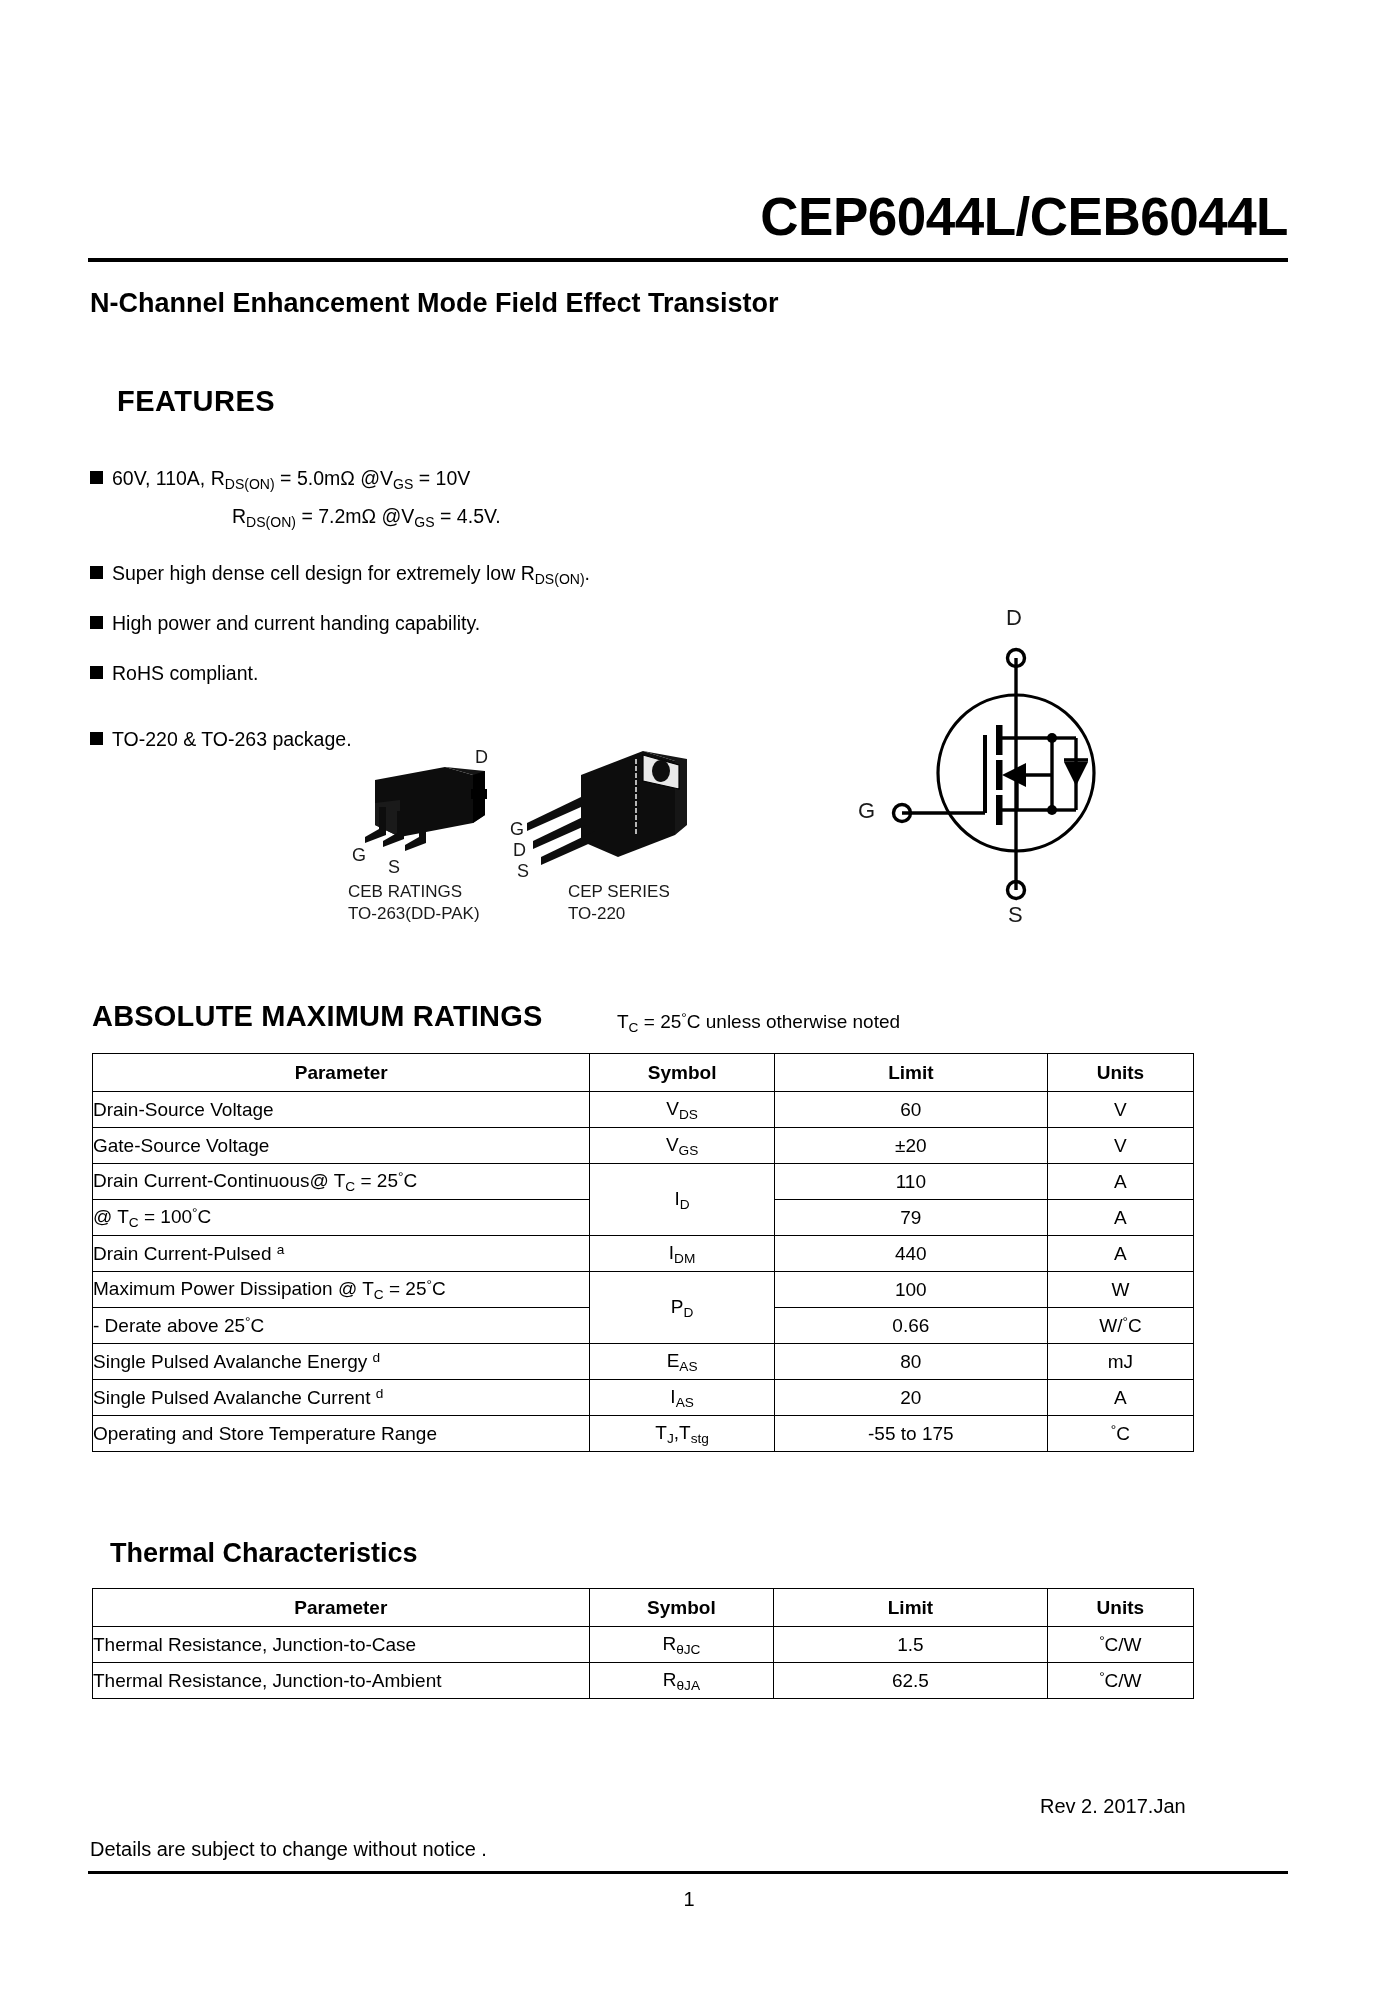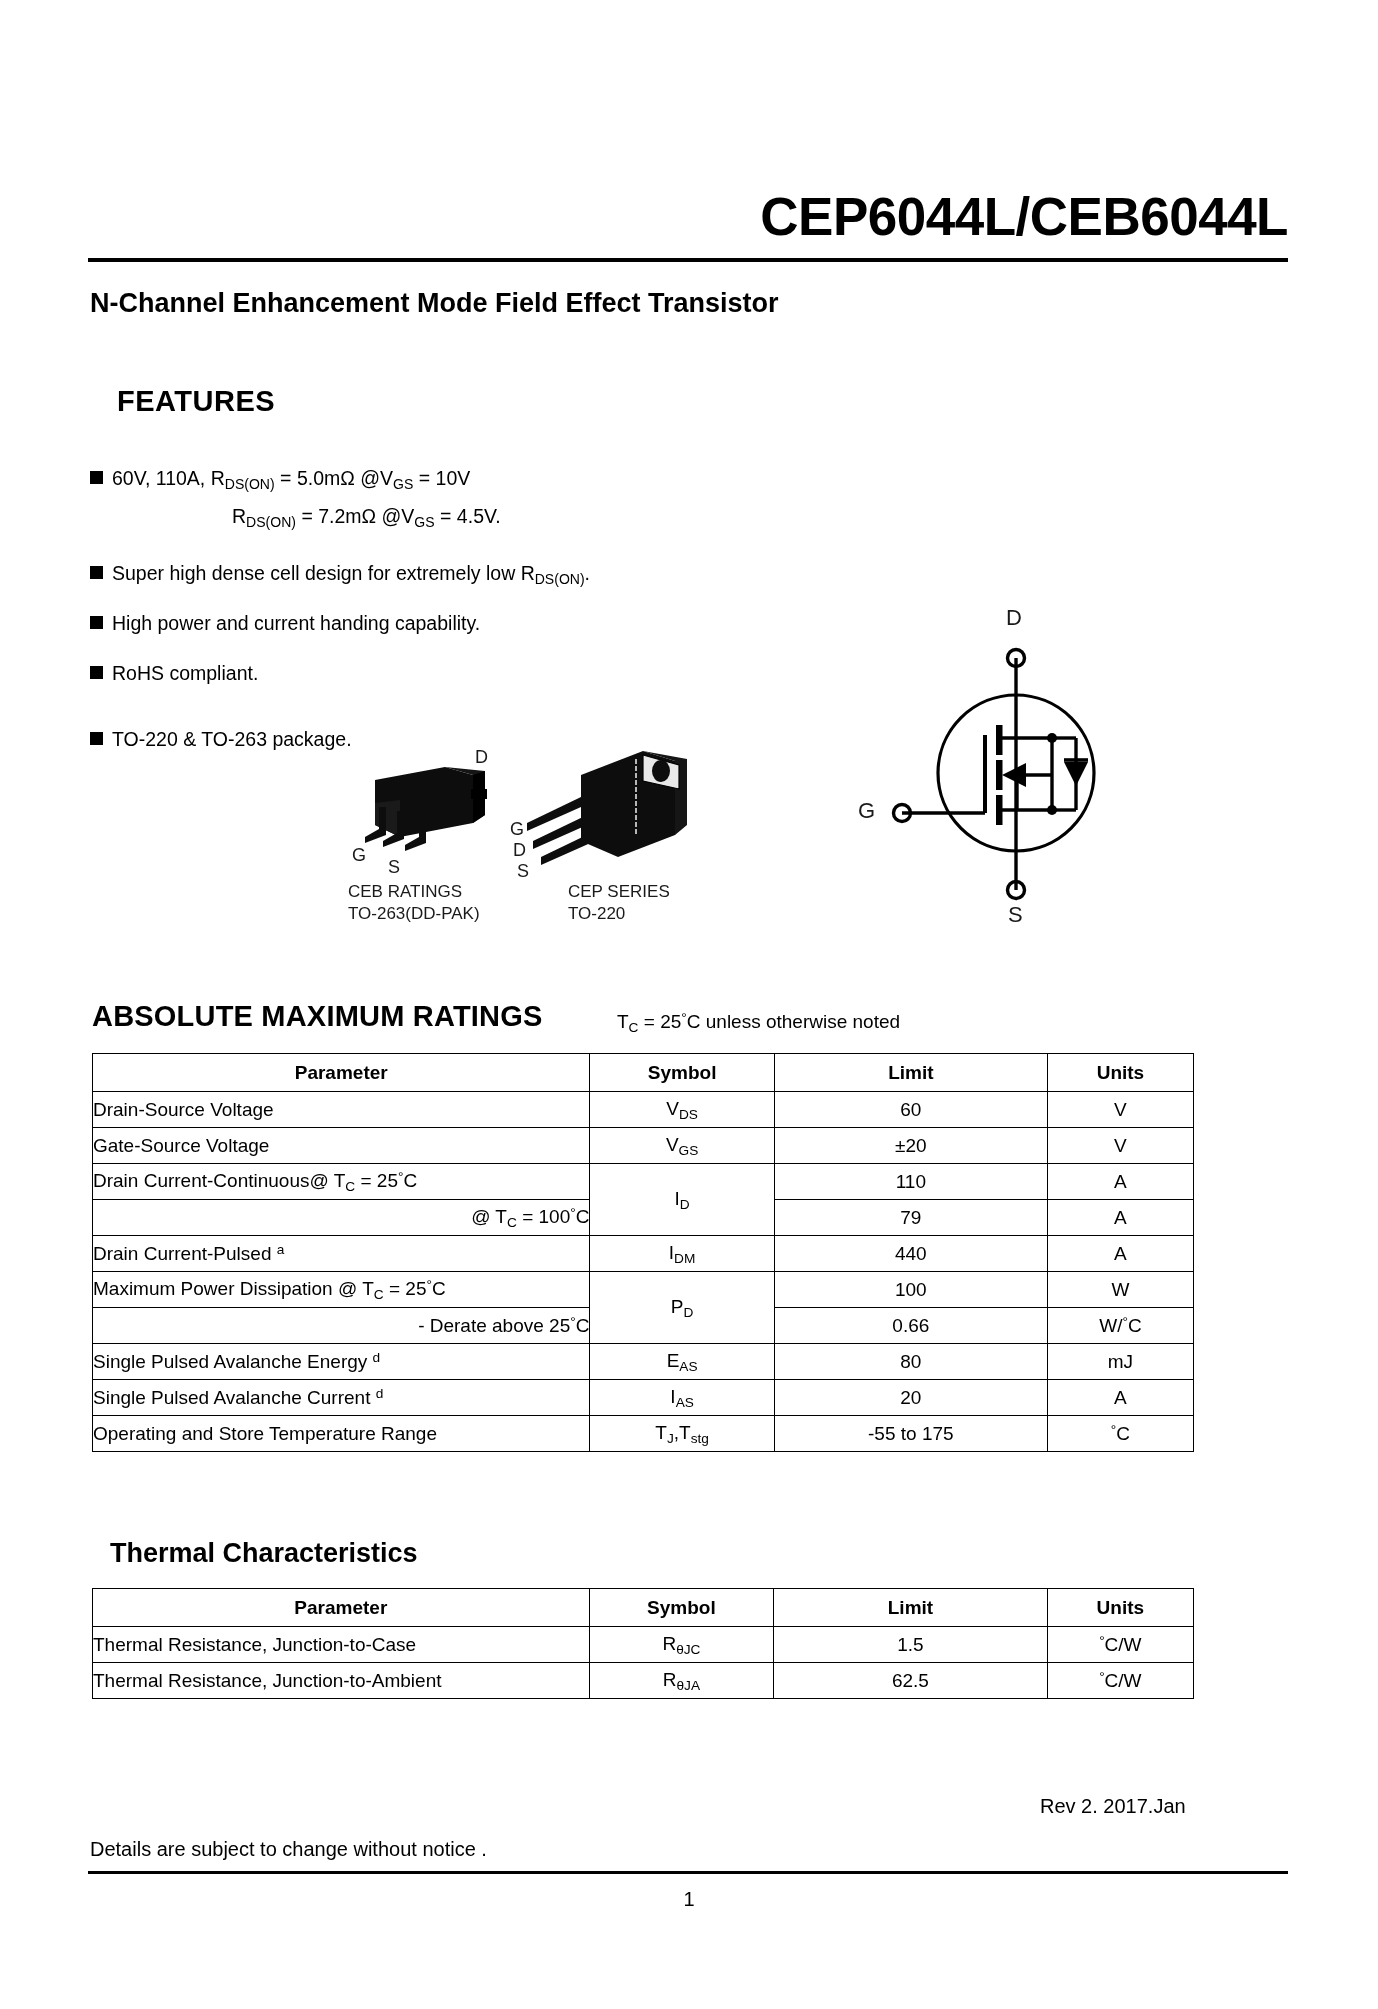--- a/index.html
+++ b/index.html
@@ -142,21 +142,21 @@
   table.spec th {
     font-weight: bold;
     text-align: center;
     height: 37px;
   }
   .c-param { width: 535px; }
   .c-sym   { width: 195px; text-align: center; }
   .c-lim   { width: 295px; text-align: center; }
   .c-unit  { width: 155px; text-align: center; }
   .pad-l { padding-left: 14px; text-align: left; }
-  .pad-r { padding-right: 28px; text-align: right; }
+  .pad-r { padding-right: 28px; text-align: left; }
 
   #amr-table { left: 92px; top: 1053px; }
   #thermal-table { left: 92px; top: 1588px; }
 
   
   .rev {
     position: absolute;
     left: 1040px;
     top: 1795px;
     font-size: 20px;

